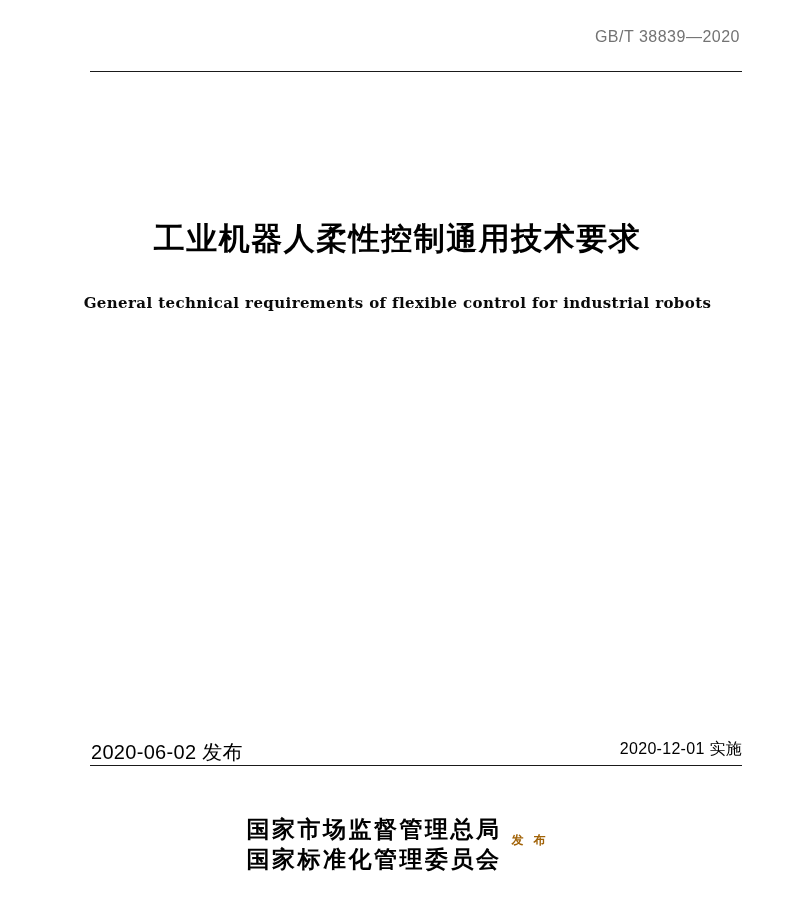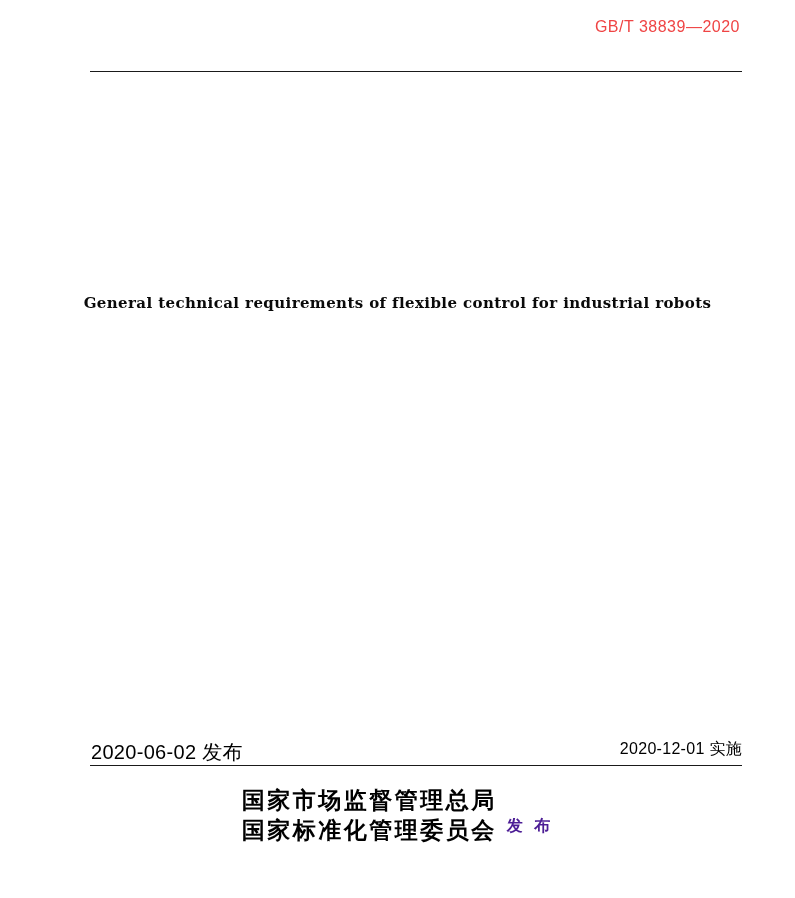--- a/index.html
+++ b/index.html
@@ -22,25 +22,25 @@
     top: 0;
     width: 795px;
     height: 898px;
     background: #ffffff;
   }
 
   
   .std-number {
     position: absolute;
     right: 55px;
-    top: 18px;
+    top: 28px;
     font-size: 16px;
     letter-spacing: 0.5px;
     font-family: "Liberation Sans", sans-serif;
-    color: #ef4444;
+    color: #737373;
     white-space: nowrap;
   }
 
   .header-rule {
     position: absolute;
     left: 90px;
     top: 71px;
     width: 652px;
     height: 0;
     border-top: 1.3px solid #1a1a1a;
@@ -120,43 +120,45 @@
   .publisher-lines {
     display: inline-block;
     vertical-align: middle;
     text-align: left;
     font-family: "DejaVu Sans", "Liberation Sans", sans-serif;
     font-weight: bold;
     font-size: 23px;
     line-height: 30px;
     letter-spacing: 2.5px;
     color: #000000;
+    margin-top: 29px;
   }
 
   .publisher-verb {
     display: inline-block;
     vertical-align: middle;
     padding-left: 10px;
     padding-top: 22px;
     font-family: "DejaVu Sans", "Liberation Sans", sans-serif;
     font-weight: bold;
-    font-size: 16px;
+    font-size: 12px;
     letter-spacing: 3px;
-    color: #4c1d95;
+    color: #a16207;
   }
 </style>
 </head>
 <body>
 
 <div class="page">
 
   <div class="std-number">GB/T 38839—2020</div>
 
   <div class="header-rule"></div>
 
+  <div class="title-cn">工业机器人柔性控制通用技术要求</div>
 
   <div class="title-en">General technical requirements of flexible control for industrial robots</div>
 
   <div class="footer-rule"></div>
 
   <div class="issue-date">2020-06-02 发布</div>
 
   <div class="effective-date">2020-12-01 实施</div>
 
   <div class="publisher">

